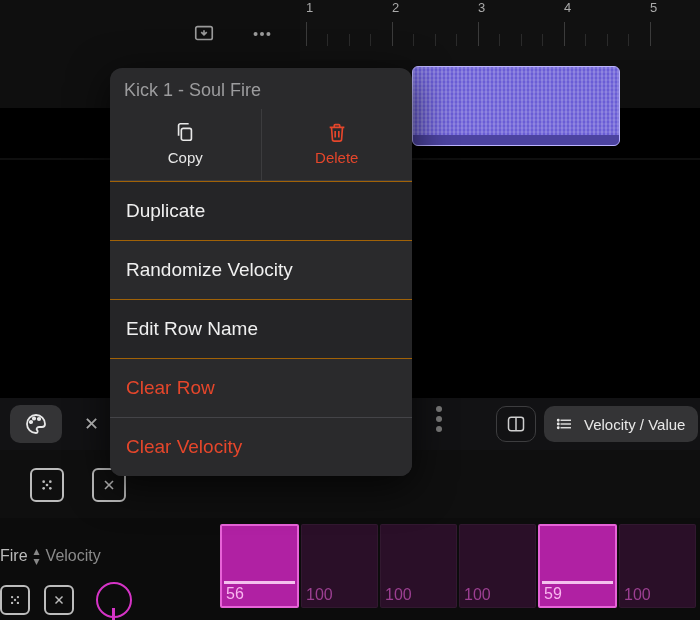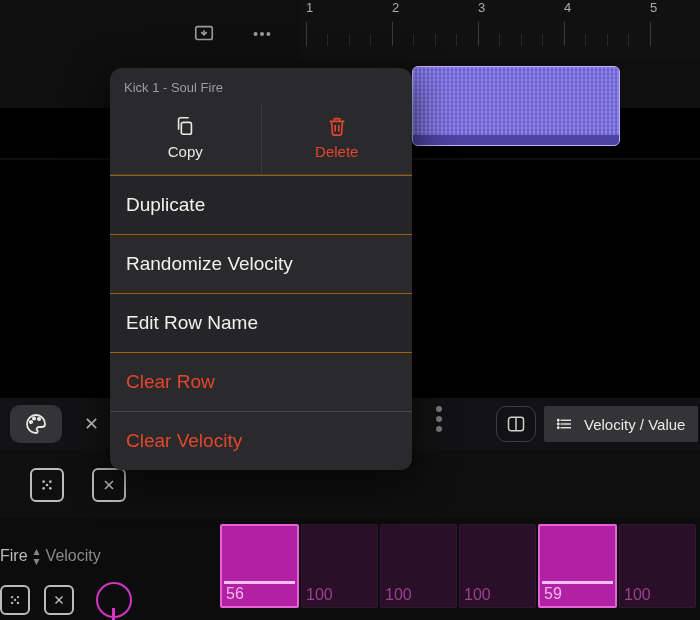--- a/index.html
+++ b/index.html
@@ -59,21 +59,21 @@
   
   .popover {
     position: absolute; left: 110px; top: 68px; width: 302px;
     background: #2a2a2c;
     border-radius: 12px;
     box-shadow: 0 10px 40px rgba(0,0,0,.7);
     overflow: hidden;
     z-index: 50;
   }
   .popover .title {
-    padding: 12px 14px 8px; font-size: 13px; color: #9c9c9e;
+    padding: 12px 14px 8px; font-size: 18px; color: #9c9c9e;
   }
   .copy-delete {
     display:flex; border-bottom: 1px solid #3c3c3e;
   }
   .cd-btn {
     flex:1; display:flex; flex-direction:column; align-items:center; gap:6px;
     padding: 12px 0 14px; font-size:15px;
   }
   .cd-btn + .cd-btn { border-left: 1px solid #3c3c3e; }
   .cd-btn svg { width:22px; height:22px; }
@@ -103,21 +103,21 @@
   .close-btn { color:#bcbcbc; font-size:18px; padding:0 10px; }
   .dots-col {
     position:absolute; left:436px; top:8px; display:flex; flex-direction:column; gap:4px;
   }
   .dots-col .d { width:6px; height:6px; border-radius:50%; background:#777; }
   .layout-pill {
     position:absolute; left:496px; width:40px; height:36px; border-radius:10px;
     border:1px solid #3d3d3f; display:flex; align-items:center; justify-content:center;
   }
   .vel-value-pill {
-    position:absolute; left:544px; right:2px; height:36px; border-radius:2px;
+    position:absolute; left:544px; right:2px; height:36px; border-radius:10px;
     background:#343436; display:flex; align-items:center; gap:10px; padding:0 12px;
     font-size:15px; color:#e8e8e8;
   }
 
   
   .icon-row-2 {
     position:absolute; left:30px; top:468px;
     display:flex; gap:28px;
   }
   .sq-icon {

